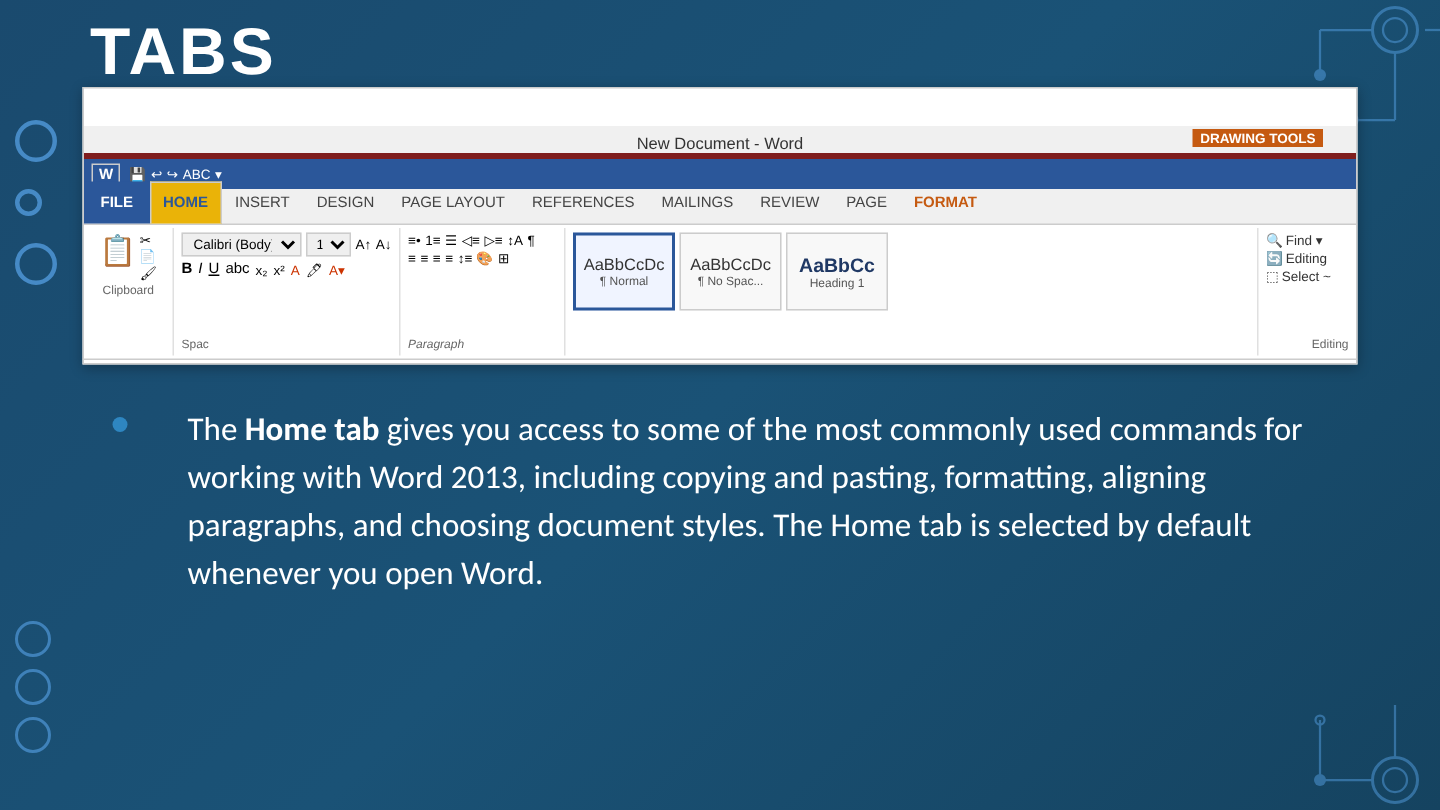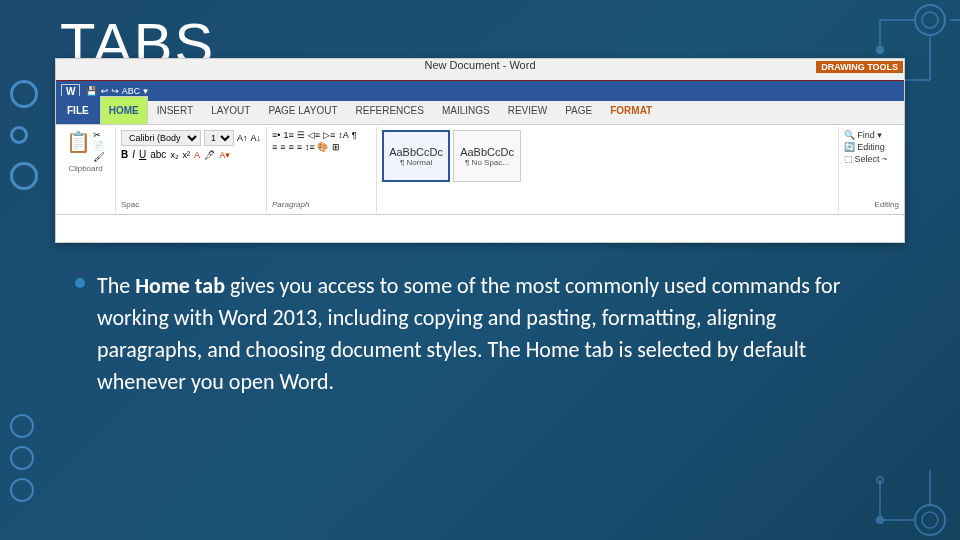--- a/index.html
+++ b/index.html
@@ -24,22 +24,22 @@
 
     
     .title-area {
       position: absolute;
       top: 10px;
       left: 60px;
       z-index: 10;
     }
 
     .title-text {
-      font-size: 58px;
-      font-weight: normal;
+      font-size: 44px;
+      font-weight: bold;
       color: white;
       letter-spacing: 2px;
       font-family: Arial, sans-serif;
     }
 
     
     .circles-left {
       position: absolute;
       left: 10px;
       top: 80px;
@@ -93,34 +93,35 @@
       z-index: 10;
       overflow: hidden;
       box-shadow: 0 2px 8px rgba(0,0,0,0.3);
     }
 
     
     .title-bar {
       height: 22px;
       background: #f0f0f0;
       display: flex;
-      align-items: flex-start;
+      align-items: flex-end;
       justify-content: center;
-      border-bottom: 1px solid #7f1d1d;
+      border-bottom: 4px solid #7f1d1d;
       position: relative;
+      margin-top: 25px;
     }
 
     .title-bar-text {
       font-size: 11px;
       color: #333;
     }
 
     .drawing-tools-badge {
       position: absolute;
-      right: 1px;
+      right: 22px;
       top: 2px;
       background: #c55a11;
       color: white;
       font-size: 9px;
       padding: 1px 5px;
       font-weight: bold;
     }
 
     
     .quick-access {
@@ -147,21 +148,21 @@
       color: #444;
       cursor: pointer;
       border: 1px solid transparent;
       border-bottom: none;
       height: 28px;
       display: flex;
       align-items: center;
     }
 
     .tab-item.active {
-      background: #bef264;
+      background: #eab308;
       border-color: #ccc;
       color: #2b579a;
       font-weight: bold;
     }
 
     .tab-item.file-tab {
       background: #2b579a;
       color: white;
       font-weight: bold;
       padding: 3px 10px;
@@ -368,21 +369,21 @@
       <span style="color:white;font-size:9px;">↩</span>
       <span style="color:white;font-size:9px;">↪</span>
       <span style="color:white;font-size:9px;">ABC</span>
       <span style="color:white;font-size:9px;">▾</span>
     </div>
 
     <div class="tab-bar">
       <div class="tab-item file-tab">FILE</div>
       <div class="tab-item active">HOME</div>
       <div class="tab-item">INSERT</div>
-      <div class="tab-item">LAYOUT</div>
+      <div class="tab-item">DESIGN</div>
       <div class="tab-item">PAGE LAYOUT</div>
       <div class="tab-item">REFERENCES</div>
       <div class="tab-item">MAILINGS</div>
       <div class="tab-item">REVIEW</div>
       <div class="tab-item">PAGE</div>
       <div class="tab-item format-tab">FORMAT</div>
     </div>
 
     <div class="ribbon-content">
 
@@ -448,20 +449,24 @@
       <div class="styles-group">
         <div class="style-boxes">
           <div style="width:68px;height:52px;border:2px solid #2b579a;display:flex;flex-direction:column;align-items:center;justify-content:center;background:#f0f4ff;cursor:pointer;">
             <span style="font-size:11px;color:#333;">AaBbCcDc</span>
             <span style="font-size:8px;color:#555;">¶ Normal</span>
           </div>
           <div style="width:68px;height:52px;border:1px solid #ccc;display:flex;flex-direction:column;align-items:center;justify-content:center;background:#f8f8f8;cursor:pointer;">
             <span style="font-size:11px;color:#333;">AaBbCcDc</span>
             <span style="font-size:8px;color:#555;">¶ No Spac...</span>
           </div>
+          <div style="width:68px;height:52px;border:1px solid #ccc;display:flex;flex-direction:column;align-items:center;justify-content:center;background:#f8f8f8;cursor:pointer;">
+            <span style="font-size:13px;color:#1f3864;font-weight:bold;">AaBbCc</span>
+            <span style="font-size:8px;color:#555;">Heading 1</span>
+          </div>
         </div>
       </div>
 
       <div class="editing-group">
         <div class="edit-btn">
           <span>🔍</span>
           <span>Find ▾</span>
         </div>
         <div class="edit-btn">
           <span>🔄</span>
@@ -470,21 +475,21 @@
         <div class="edit-btn">
           <span>⬚</span>
           <span>Select ~</span>
         </div>
         <div style="font-size:8px;color:#666;margin-top:auto;text-align:right;">Editing</div>
       </div>
     </div>
   </div>
 
   <div class="content-area">
-    <div style="display:flex;align-items:flex-start;gap:0;">
+    <div style="display:flex;align-items:flex-start;gap:28px;">
       <div class="bullet-dot"></div>
       <div class="content-text">
         <span>The </span><span class="bold-text">Home tab</span><span> gives you access to some of the most commonly used commands for working with Word 2013, including copying and pasting, formatting, aligning paragraphs, and choosing document styles. The Home tab is selected by default whenever you open Word.</span>
       </div>
     </div>
   </div>
 
   <div class="circles-bottom-left">
     <div class="circ"></div>
     <div class="circ"></div>

